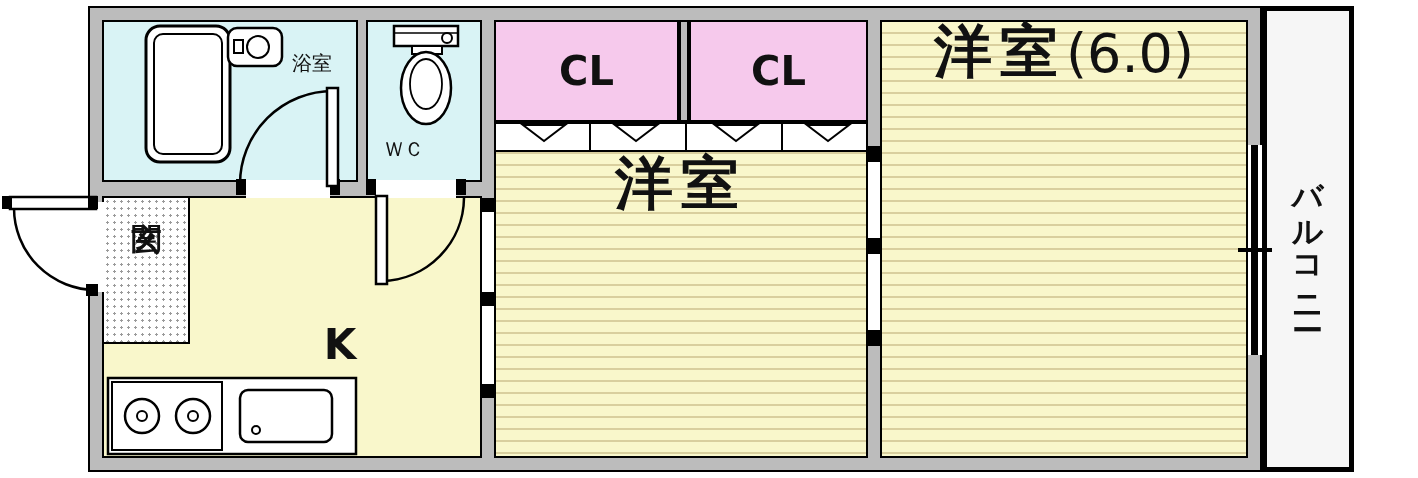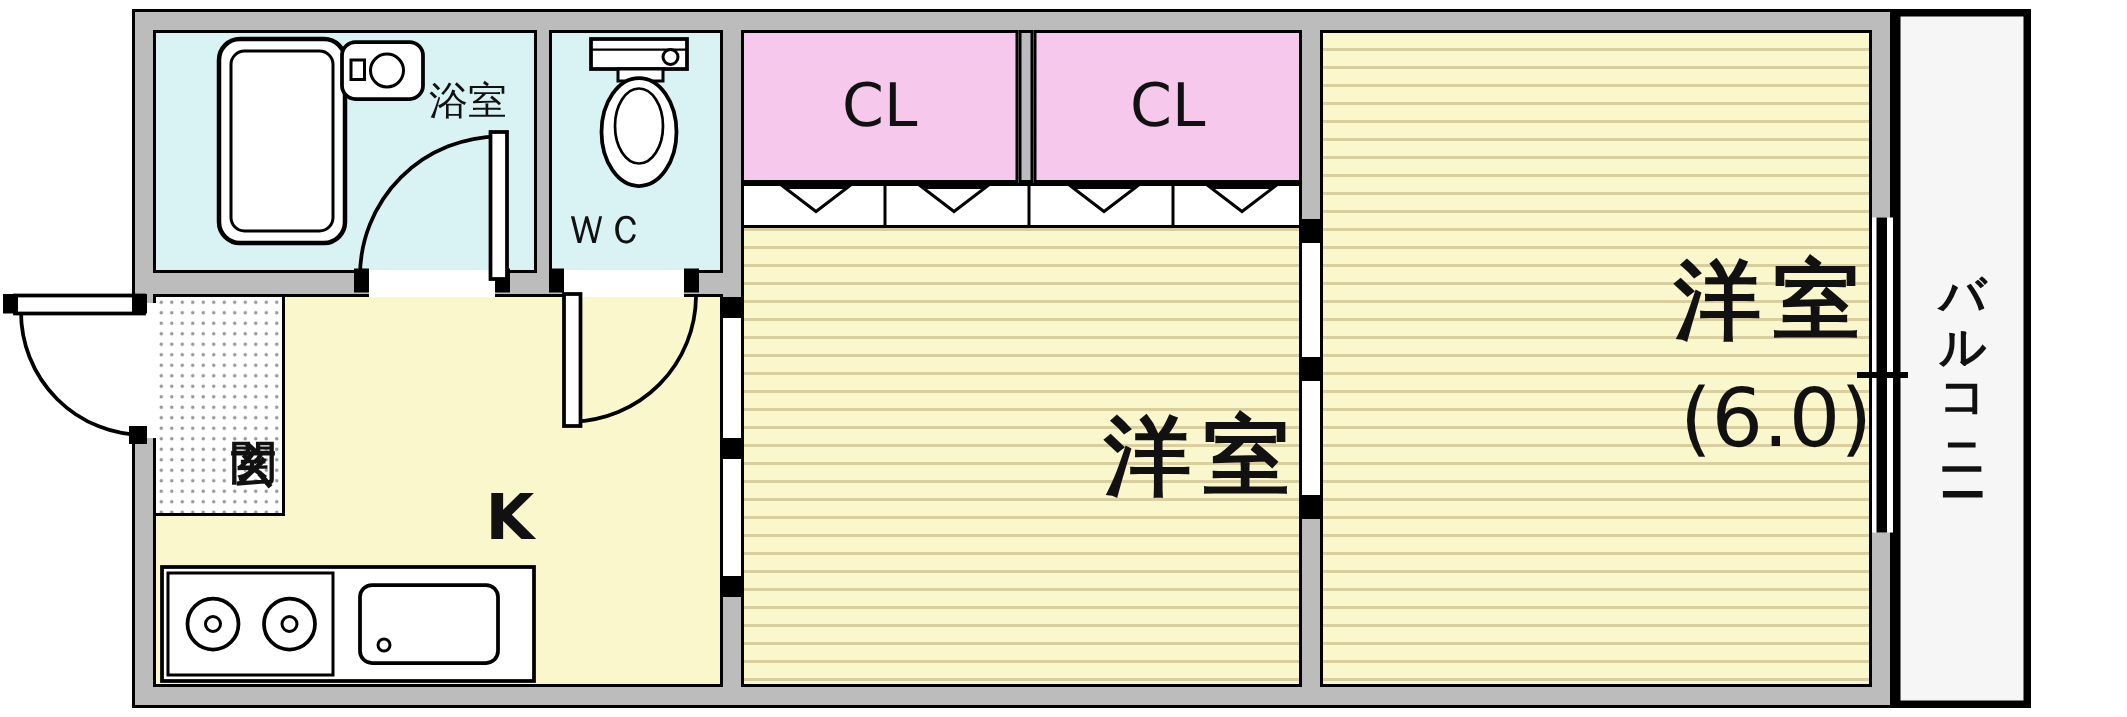--- a/index.html
+++ b/index.html
@@ -12,42 +12,42 @@
     color: #111;
     overflow: hidden;
   }
   .abs { position: absolute; box-sizing: border-box; }
   .outlined { border: 2px solid #000; }
   .wall-fill { background: #bcbcbc; }
   .wet { background: #d9f3f5; }
   .cl {
     background: #f6c9ec;
     display: flex; align-items: center; justify-content: center;
-    font-size: 40px; font-weight: 400;
+    font-size: 40px; font-weight: 700;
   }
   .room-striped {
     background-color: #f9f7cb;
     background-image: repeating-linear-gradient(180deg,
       rgba(0,0,0,0) 0px, rgba(0,0,0,0) 10px,
       #d9cf9e 10px, #d9cf9e 12px);
   }
   .room-plain { background: #f9f7cb; }
   .genkan {
     background-color: #ffffff;
     background-image: radial-gradient(#9a9a9a 1px, rgba(0,0,0,0) 1.4px);
     background-size: 7px 7px;
     border: 2px solid #000;
   }
   .label-col {
-    display: flex; flex-direction: column;
-    align-items: flex-end; justify-content: center;
+    display: flex; 
+    align-items: flex-start; justify-content: center;
   }
   .big-label { font-size: 58px; font-weight: 600; letter-spacing: 8px; line-height: 1.1; }
-  .big-size  { font-size: 54px; font-weight: 500; margin-top: 16px; line-height: 1.1; }
-  .small-label { font-size: 26px; font-weight: 500; text-align: center; }
+  .big-size  { font-size: 54px; font-weight: 500; margin-top: 4px; line-height: 1.1; }
+  .small-label { font-size: 20px; font-weight: 500; text-align: center; }
   .k-label { font-size: 42px; font-weight: 600; text-align: center; }
   .v-text { writing-mode: vertical-rl; text-orientation: mixed; }
   .jamb { background: #000; }
   .gap { background: #ffffff; }
   .balcony {
     background: #f6f6f6;
     border: 5px solid #000;
     display: flex; align-items: center; justify-content: center;
   }
   .balcony-label { font-size: 31px; font-weight: 600; letter-spacing: 3px; }

